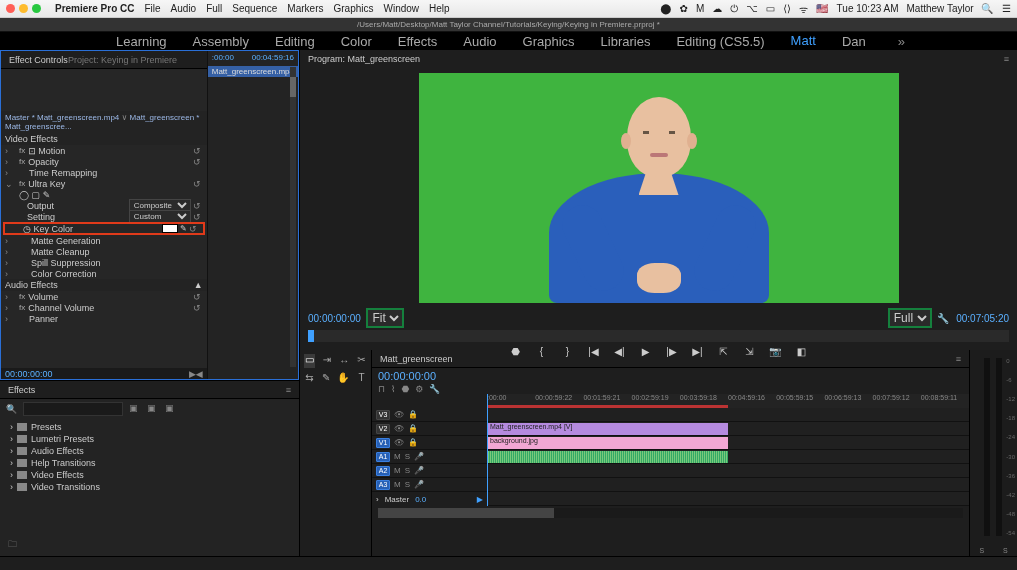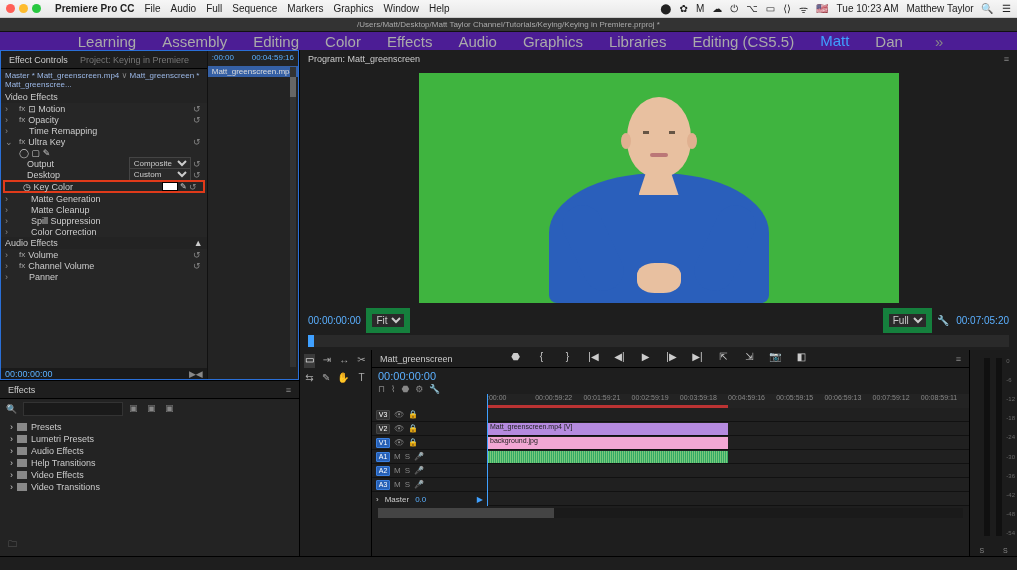--- a/index.html
+++ b/index.html
@@ -3,39 +3,39 @@
 <meta charset="utf-8">
 <style>
 * { margin:0; padding:0; box-sizing:border-box; font-family:-apple-system,"Helvetica Neue",Arial,sans-serif; }
 body { background:#1a1a1a; color:#ccc; font-size:9px; width:1017px; height:570px; overflow:hidden; position:relative; }
 .macbar { height:18px; background:linear-gradient(#f6f6f6,#e8e8e8); display:flex; align-items:center; padding:0 6px; gap:10px; color:#222; font-size:10px; border-bottom:1px solid #ccc;}
 .traffic { display:flex; gap:4px; margin-right:4px;}
 .traffic span{width:9px;height:9px;border-radius:50%;display:block;}
 .macbar .spacer{flex:1;}
 .macbar .right{display:flex;gap:8px;align-items:center;}
 .titlebar{height:14px;background:#333;color:#aaa;display:flex;align-items:center;justify-content:center;font-size:8px;border-bottom:1px solid #111;}
-.workspaces{height:18px;background:#4c1d95;display:flex;align-items:center;justify-content:center;gap:18px;font-size:15px;color:#aaa;}
+.workspaces{height:18px;background:#000000;display:flex;align-items:center;justify-content:center;gap:18px;font-size:13px;color:#aaa;}
 .workspaces .ws{padding:2px 4px;}
 .workspaces .ws.active{color:#3fa0ff;border-bottom:1px solid #3fa0ff;}
 .workspaces .arrows{color:#888;margin-left:10px;}
 .main{display:flex;height:calc(570px - 18px - 14px - 18px - 14px);}
 .col-left{width:300px;display:flex;flex-direction:column;border-right:1px solid #000;}
 .col-mid{flex:1;display:flex;flex-direction:column;}
-.tabs{height:18px;background:#1e1e1e;display:flex;align-items:center;gap:12px;padding:0 8px;border-bottom:1px solid #000;font-size:9px;}
+.tabs{height:18px;background:#1e1e1e;display:flex;align-items:center;padding:0 8px;border-bottom:1px solid #000;font-size:9px;}
 .tabs .tab{color:#ccc;}
 .tabs .tab.dim{color:#777;}
 .effect-controls{flex:0 0 330px;background:#262626;display:flex;position:relative;overflow:hidden; border:1px solid #2a6fd6;}
 .ec-left{width:225px;border-right:1px solid #111;display:flex;flex-direction:column;}
 .ec-row{display:flex;align-items:center;padding:1px 4px;height:11px;}
 .ec-row .twirl{width:8px;color:#888;}
 .ec-row .indent{display:inline-block;}
 .ec-row .fx{color:#aaa;margin-right:3px;font-size:8px;}
 .ec-row .lbl{flex:1;color:#ccc;}
 .ec-row .reset{color:#888;width:12px;text-align:center;}
-.ec-header{background:#232323;color:#9bb7e5;padding:2px 4px;font-size:8px;}
+.ec-header{background:#232323;color:#9bb7e5;padding:2px 4px;font-size:8px;margin-top:42px;}
 .section-title{background:#232323;color:#ccc;padding:1px 4px;font-size:9px;}
 .highlight-row{border:2px solid #e03a1a;margin:0 2px;height:13px;}
 .swatch{width:16px;height:9px;background:#fff;border:1px solid #000;display:inline-block;margin-right:2px;}
 .eyedrop{color:#ccc;font-size:8px;}
 .ec-right{flex:1;background:#232323;position:relative;}
 .ec-tc{display:flex;justify-content:space-between;padding:2px 4px;color:#5bb0ff;font-size:8px;}
 .clip-chip{background:#3560a5;color:#ddd;padding:1px 4px;font-size:8px;margin:2px 0 0 0;display:inline-block;}
 .effects-panel{flex:1;background:#232323;display:flex;flex-direction:column;border-top:1px solid #000;}
 .search{display:flex;align-items:center;padding:3px 6px;gap:6px;}
 .search input{background:#1a1a1a;border:1px solid #333;color:#ccc;font-size:9px;padding:1px 4px;width:100px;}
@@ -52,21 +52,21 @@
 .head{width:64px;height:80px;background:#e8c0a0;border-radius:50% 50% 45% 45%;position:absolute;left:50%;transform:translateX(-50%);top:4px;}
 .ear{width:10px;height:16px;background:#e0b090;border-radius:50%;position:absolute;top:36px;}
 .ear.l{left:-6px;} .ear.r{right:-6px;}
 .shirt{width:220px;height:130px;background:#2a5fbb;border-radius:50% 50% 8px 8px / 60px 60px 8px 8px;position:absolute;bottom:0;left:50%;transform:translateX(-50%);}
 .collar{width:40px;height:24px;background:#e8c0a0;position:absolute;top:78px;left:50%;transform:translateX(-50%);clip-path:polygon(20% 0,80% 0,100% 100%,0 100%);}
 .hands{width:44px;height:30px;background:#e8c0a0;border-radius:40%;position:absolute;bottom:10px;left:50%;transform:translateX(-50%);}
 .arm{width:40px;height:90px;background:#2a5fbb;position:absolute;bottom:10px;border-radius:20px;}
 .arm.l{left:44px;transform:rotate(-25deg);} .arm.r{right:44px;transform:rotate(25deg);}
 .prog-ctrls{height:42px;background:#1e1e1e;}
 .prog-tc{display:flex;justify-content:space-between;align-items:center;padding:0 8px;color:#5bb0ff;font-size:10px;}
-.prog-tc select{background:#2a2a2a;color:#ccc;border:6px solid #15803d;font-size:10px;}
+.prog-tc select{background:#2a2a2a;color:#ccc;border:2px solid #15803d;font-size:12px;}
 .prog-tc .right-tc{margin-left:auto;display:flex;align-items:center;gap:6px;}
 .scrub{height:12px;background:#2a2a2a;margin:2px 8px;position:relative;}
 .transport{display:flex;justify-content:center;gap:12px;padding:2px 0;color:#ccc;font-size:10px;}
 .transport .btn{width:14px;text-align:center;}
 .plus{position:absolute;right:6px;color:#ccc;}
 .timeline{flex:1;background:#1e1e1e;display:flex;}
 .tl-tools{width:72px;border-right:1px solid #000;padding:4px;display:flex;flex-direction:column;gap:4px;}
 .tool-row{display:flex;gap:6px;}
 .tool{width:14px;height:14px;color:#aaa;text-align:center;font-size:10px;}
 .tool.active{color:#fff;background:#3a3a3a;}
@@ -192,21 +192,21 @@
           </div>
         <div class="ec-row"><span class="indent" style="width:14px"></span><span>◯</span>&nbsp;<span>▢</span>&nbsp;<span>✎</span></div>
         <div class="ec-row">
             <span class="indent" style="width:22px"></span>
             <span class="lbl">Output</span>
             <select style="width:62px"><option>Composite</option></select>
             <span class="reset">↺</span>
           </div>
         <div class="ec-row">
             <span class="indent" style="width:22px"></span>
-            <span class="lbl">Desktop</span>
+            <span class="lbl">Setting</span>
             <select style="width:62px"><option>Custom</option></select>
             <span class="reset">↺</span>
           </div>
         <div class="ec-row highlight-row"><span class="indent" style="width:14px"></span><span>◷</span>&nbsp;<span class="lbl">Key Color</span><span class="swatch"></span><span class="eyedrop">✎</span><span class="reset">↺</span></div>
         <div class="ec-row">
             <span class="twirl">›</span>
             <span class="indent" style="width:18px"></span>
             <span class="lbl">Matte Generation</span>
           </div>
         <div class="ec-row">

